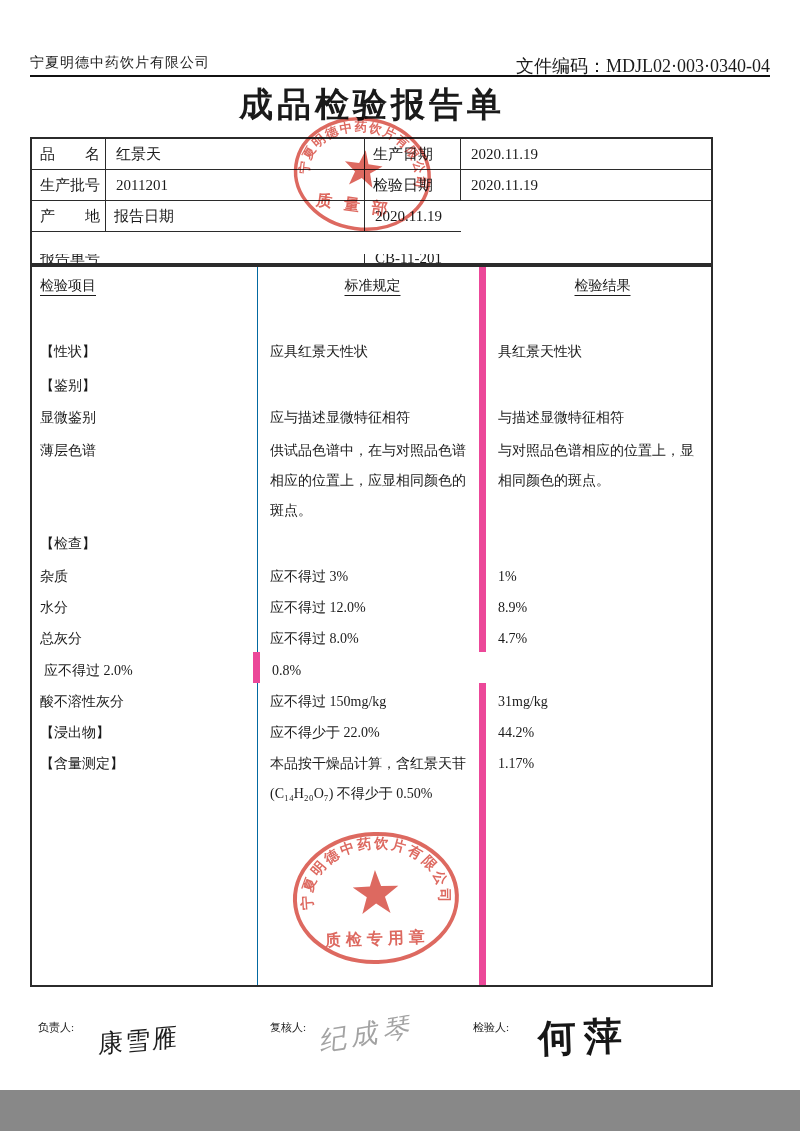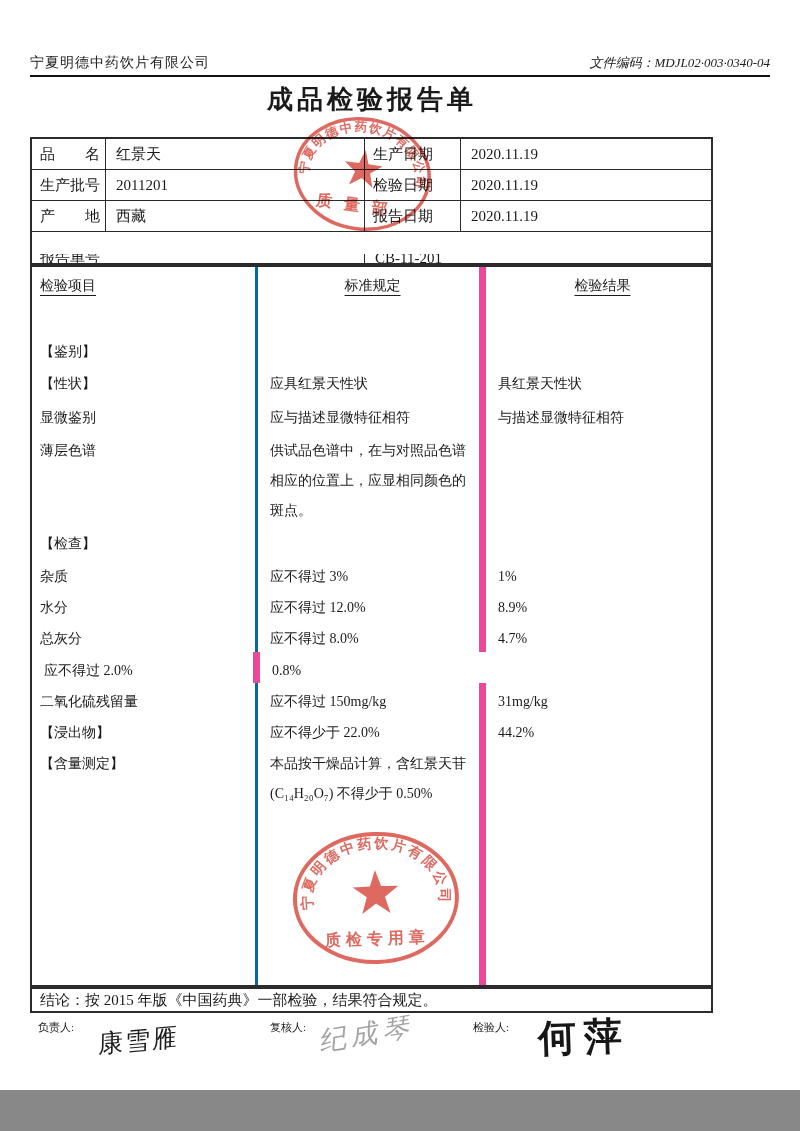--- a/index.html
+++ b/index.html
@@ -6,45 +6,45 @@
   html,body { background:#888; }
   .page {
     position:relative; width:800px; height:1090px; margin:0 auto;
     background:#ffffff; overflow:hidden;
     font-family:"Liberation Serif","DejaVu Serif",serif;
     color:#1a1a1a;
     padding-left:8px;
   }
   
   .hdr-company { position:absolute; left:30px; top:54px; font-size:14px; letter-spacing:1px; }
-  .hdr-code    { position:absolute; right:30px; top:54px; font-size:13px;font-style:italic; }
+  .hdr-code    { position:absolute; right:30px; top:54px; font-size:18px; }
   .hdr-rule    { position:absolute; left:30px; top:75px; width:740px; height:2px; background:#111; }
   .doc-title   { position:absolute; left:0; top:82px; width:744px; text-align:center;
-                 font-size:26px; font-weight:bold; letter-spacing:4px; }
+                 font-size:34px; font-weight:bold; letter-spacing:4px; }
   
   .info-table {
     position:absolute; left:30px; top:137px; width:683px;
     border:2px solid #2b2b2b; display:grid;
     grid-template-columns:74px 259px 96px 1fr;
     grid-auto-rows:31px; font-size:15px;
   }
   .ic { display:flex; align-items:center; padding:0 6px 0 8px; white-space:nowrap; overflow:hidden; }
   .ic.val { padding-left:10px; }
   .br { border-right:1px solid #2b2b2b; }
   .bb { border-bottom:1px solid #2b2b2b;text-align:center; }
   .span2 { grid-column:span 2;margin-top:22px; }
   
   .main-table {
     position:absolute; left:30px; top:265px; width:683px; height:722px;
     border:2px solid #2b2b2b; display:flex; flex-direction:column; font-size:14px;
   }
   .mrow { display:flex; flex:0 0 auto; }
   .mrow.grow { flex:1 1 auto; }
   .mc { padding:4px 4px 0 12px; line-height:30px; }
-  .mc.c1 { width:226px; border-right:3px solid #0369a1; padding-left:8px; }
+  .mc.c1 { width:226px; border-right:1px solid #0369a1; padding-left:8px; }
   .mc.c2 { width:228px; border-right:7px solid #ec4899; }
   .mc.c3 { flex:1; }
   .mrow.head .mc { padding-top:7px; line-height:24px; }
   .mrow.head .mc.c2, .mrow.head .mc.c3 { text-align:center; }
   .uline { text-decoration:underline; text-underline-offset:5px; }
   
   .conclusion {
     position:absolute; left:30px; top:987px; width:683px; height:26px;
     border:2px solid #2b2b2b; display:flex; align-items:center;
     padding-left:8px; font-size:15px;
@@ -78,56 +78,56 @@
     <div class="ic val br bb">红景天</div>
     <div class="ic br bb">生产日期</div>
     <div class="ic val bb">2020.11.19</div>
 
     <div class="ic br bb">生产批号</div>
     <div class="ic val br bb">2011201</div>
     <div class="ic br bb">检验日期</div>
     <div class="ic val bb">2020.11.19</div>
 
     <div class="ic br bb">产　　地</div>
-    <div class="ic val br bb">西藏</div>
     <div class="ic br bb">报告日期</div>
     <div class="ic val bb">2020.11.19</div>
 
     <div class="ic br span2">报告单号</div>
     <div class="ic val span2">CB-11-201</div>
   </div>
 
   <div class="main-table">
     <div class="mrow head" style="height:66px">
       <div class="mc c1"><span class="uline">检验项目</span></div>
       <div class="mc c2"><span class="uline">标准规定</span></div>
       <div class="mc c3"><span class="uline">检验结果</span></div>
     </div>
 
+    <div class="mrow" style="height:34px">
+      <div class="mc c1">【性状】</div>
+      <div class="mc c2">应具红景天性状</div>
+      <div class="mc c3">具红景天性状</div>
+    </div>
+
     <div class="mrow" style="height:32px">
       <div class="mc c1">【鉴别】</div>
       <div class="mc c2"></div>
       <div class="mc c3"></div>
     </div>
 
-    <div class="mrow" style="height:34px">
-      <div class="mc c1">【性状】</div>
-      <div class="mc c2">应具红景天性状</div>
-      <div class="mc c3">具红景天性状</div>
-    </div>
-
     <div class="mrow" style="height:33px">
       <div class="mc c1">显微鉴别</div>
       <div class="mc c2">应与描述显微特征相符</div>
       <div class="mc c3">与描述显微特征相符</div>
     </div>
 
     <div class="mrow" style="height:93px">
       <div class="mc c1">薄层色谱</div>
       <div class="mc c2">供试品色谱中，在与对照品色谱相应的位置上，应显相同颜色的斑点。</div>
+      <div class="mc c3">与对照品色谱相应的位置上，显相同颜色的斑点。</div>
     </div>
 
     <div class="mrow" style="height:33px">
       <div class="mc c1">【检查】</div>
       <div class="mc c2"></div>
       <div class="mc c3"></div>
     </div>
 
     <div class="mrow" style="height:31px">
       <div class="mc c1">杂质</div>
@@ -146,46 +146,44 @@
       <div class="mc c2">应不得过 8.0%</div>
       <div class="mc c3">4.7%</div>
     </div>
 
     <div class="mrow" style="height:31px">
       <div class="mc c2">应不得过 2.0%</div>
       <div class="mc c3">0.8%</div>
     </div>
 
     <div class="mrow" style="height:31px">
-      <div class="mc c1">二氧化硫残留量</div>
+      <div class="mc c1">酸不溶性灰分</div>
       <div class="mc c2">应不得过 150mg/kg</div>
       <div class="mc c3">31mg/kg</div>
     </div>
 
     <div class="mrow" style="height:31px">
       <div class="mc c1">【浸出物】</div>
       <div class="mc c2">应不得少于 22.0%</div>
       <div class="mc c3">44.2%</div>
     </div>
 
     <div class="mrow" style="height:67px">
       <div class="mc c1">【含量测定】</div>
       <div class="mc c2">本品按干燥品计算，含红景天苷 (C₁₄H₂₀O₇) 不得少于 0.50%</div>
+      <div class="mc c3">1.17%</div>
     </div>
 
     <div class="mrow grow">
       <div class="mc c1"></div>
       <div class="mc c2"></div>
       <div class="mc c3"></div>
     </div>
   </div>
 
-  <div class="conclusion">
-    <span>结论：按 2015 年版《中国药典》一部检验，结果符合规定。</span>
-  </div>
 
   <div class="sig-label" style="left:38px">负责人:</div>
   <div class="sig-label" style="left:270px">复核人:</div>
   <div class="sig-label" style="left:473px">检验人:</div>
   <div class="sig-name sig-1">康雪雁</div>
   <div class="sig-name sig-2">纪成琴</div>
   <div class="sig-name sig-3">何萍</div>
 
   <div class="stamp stamp-top">
     <svg width="150" height="125" viewBox="0 0 150 125">

